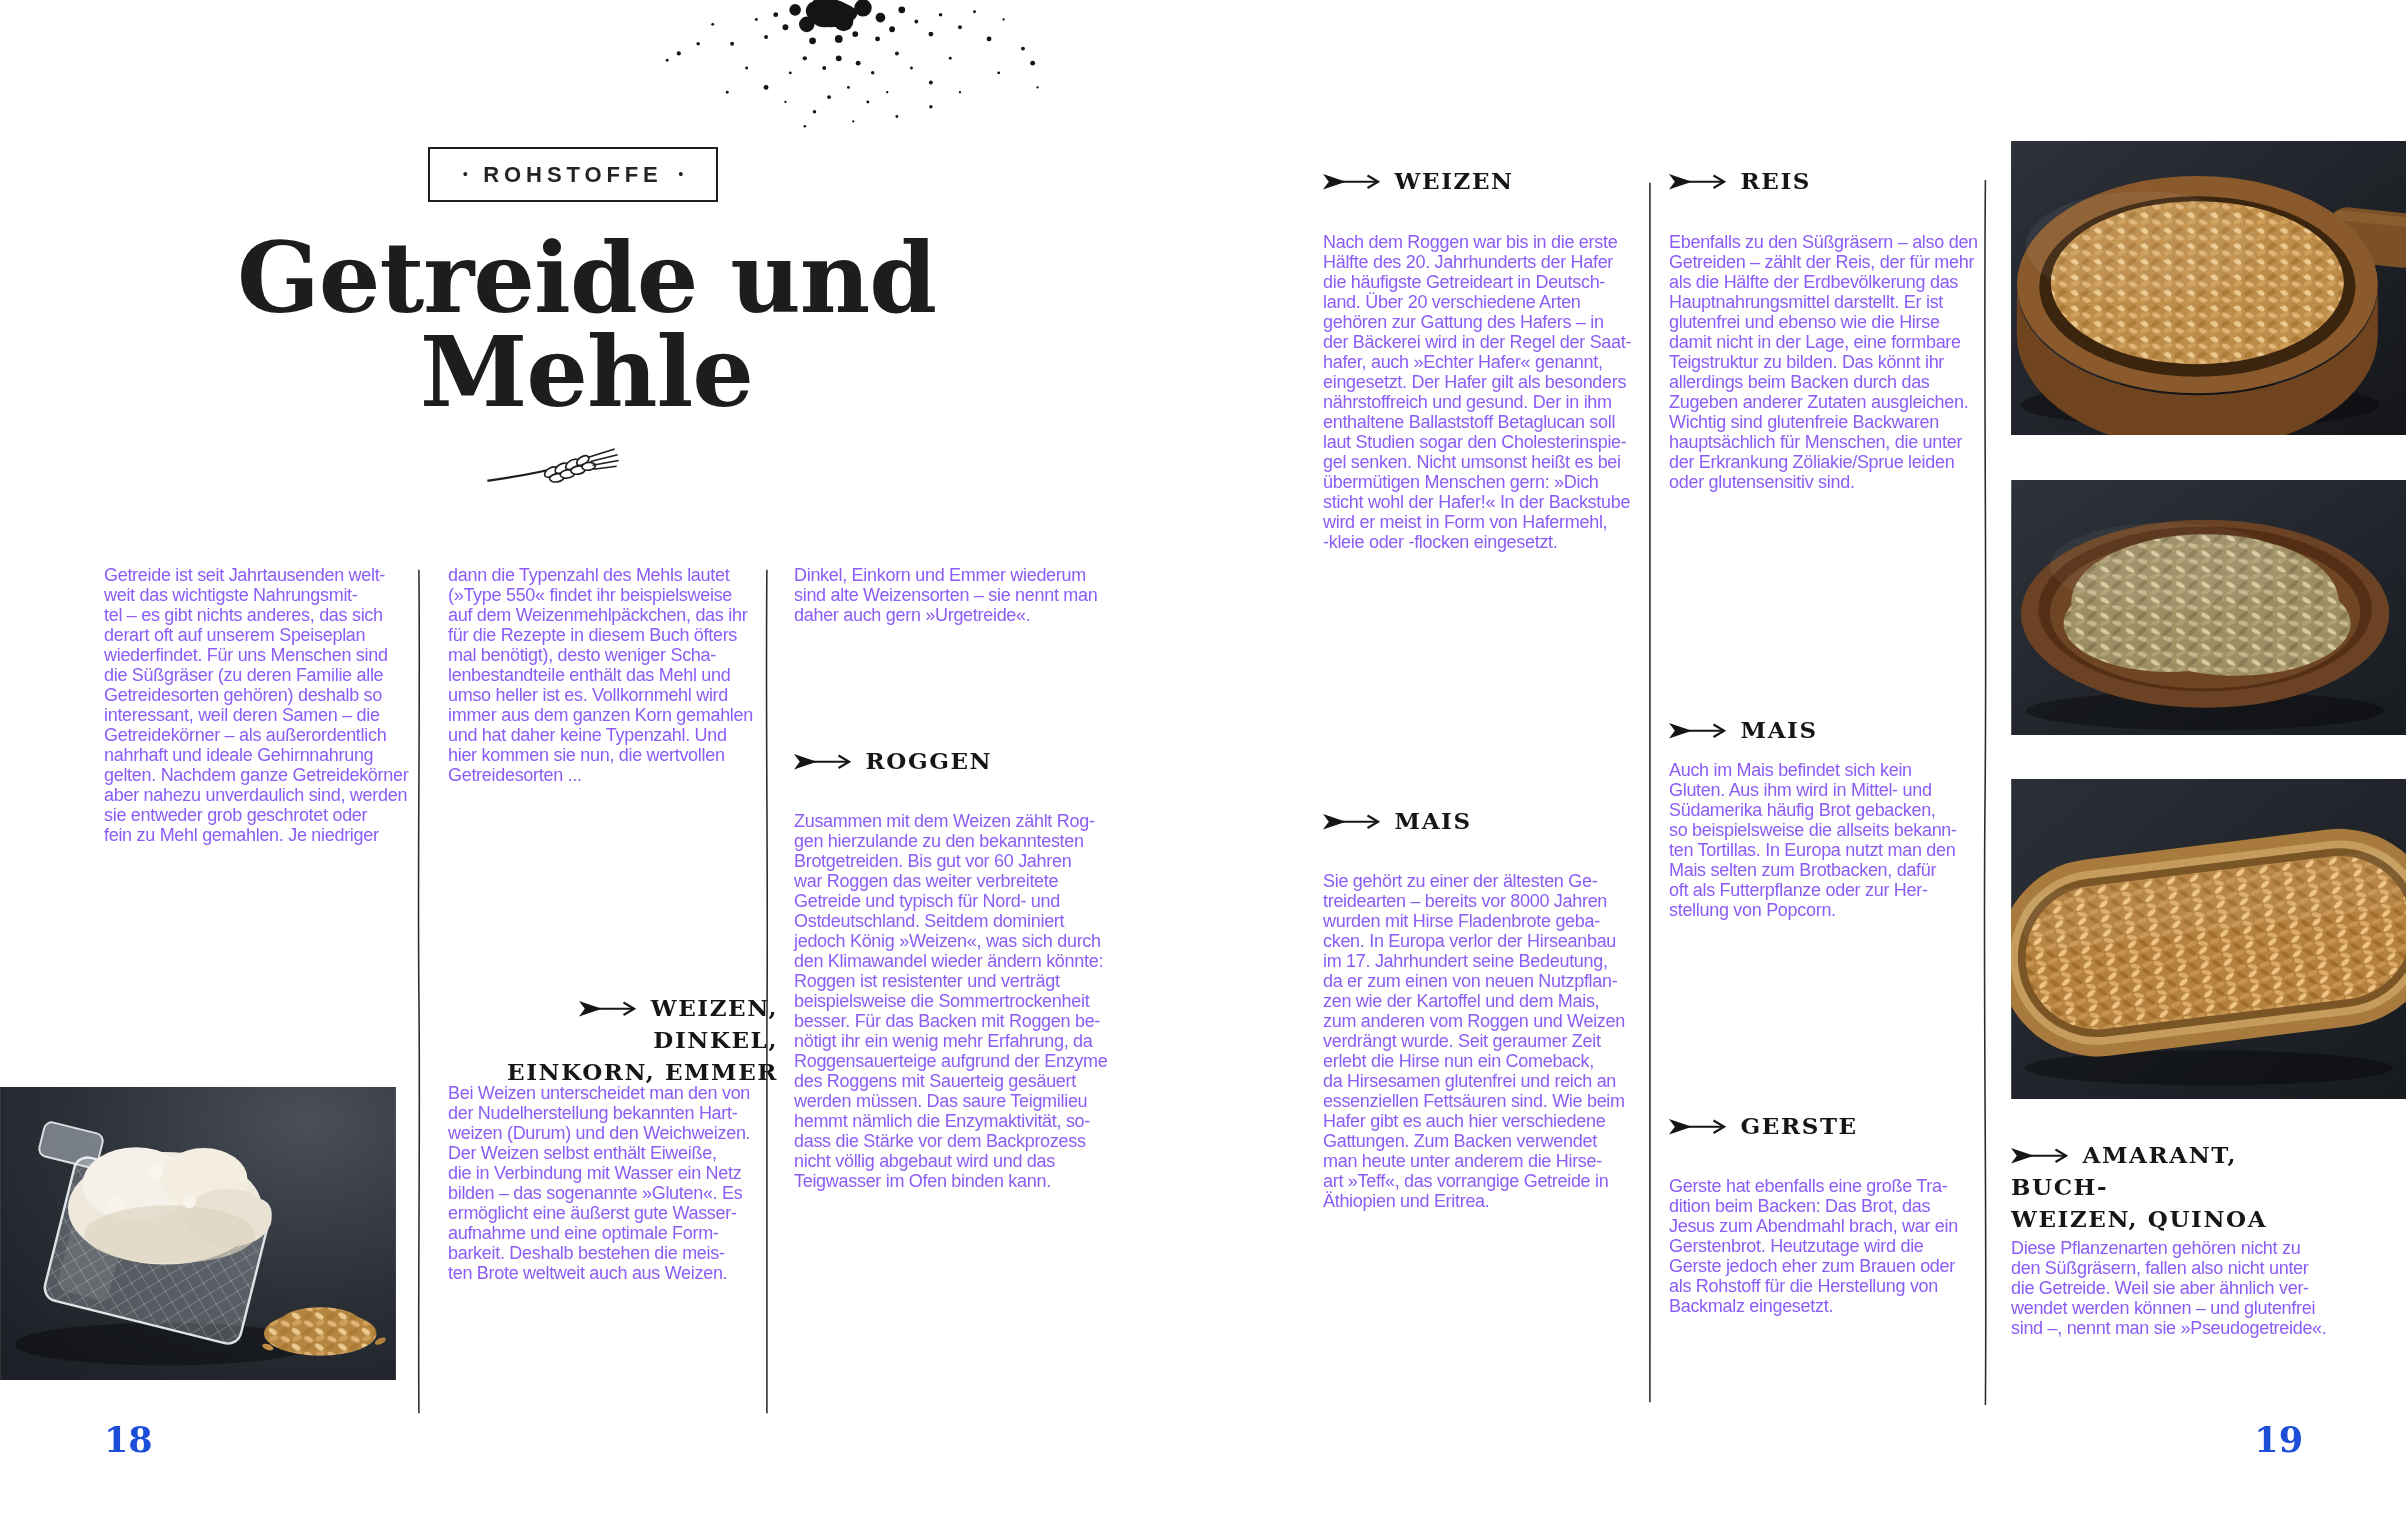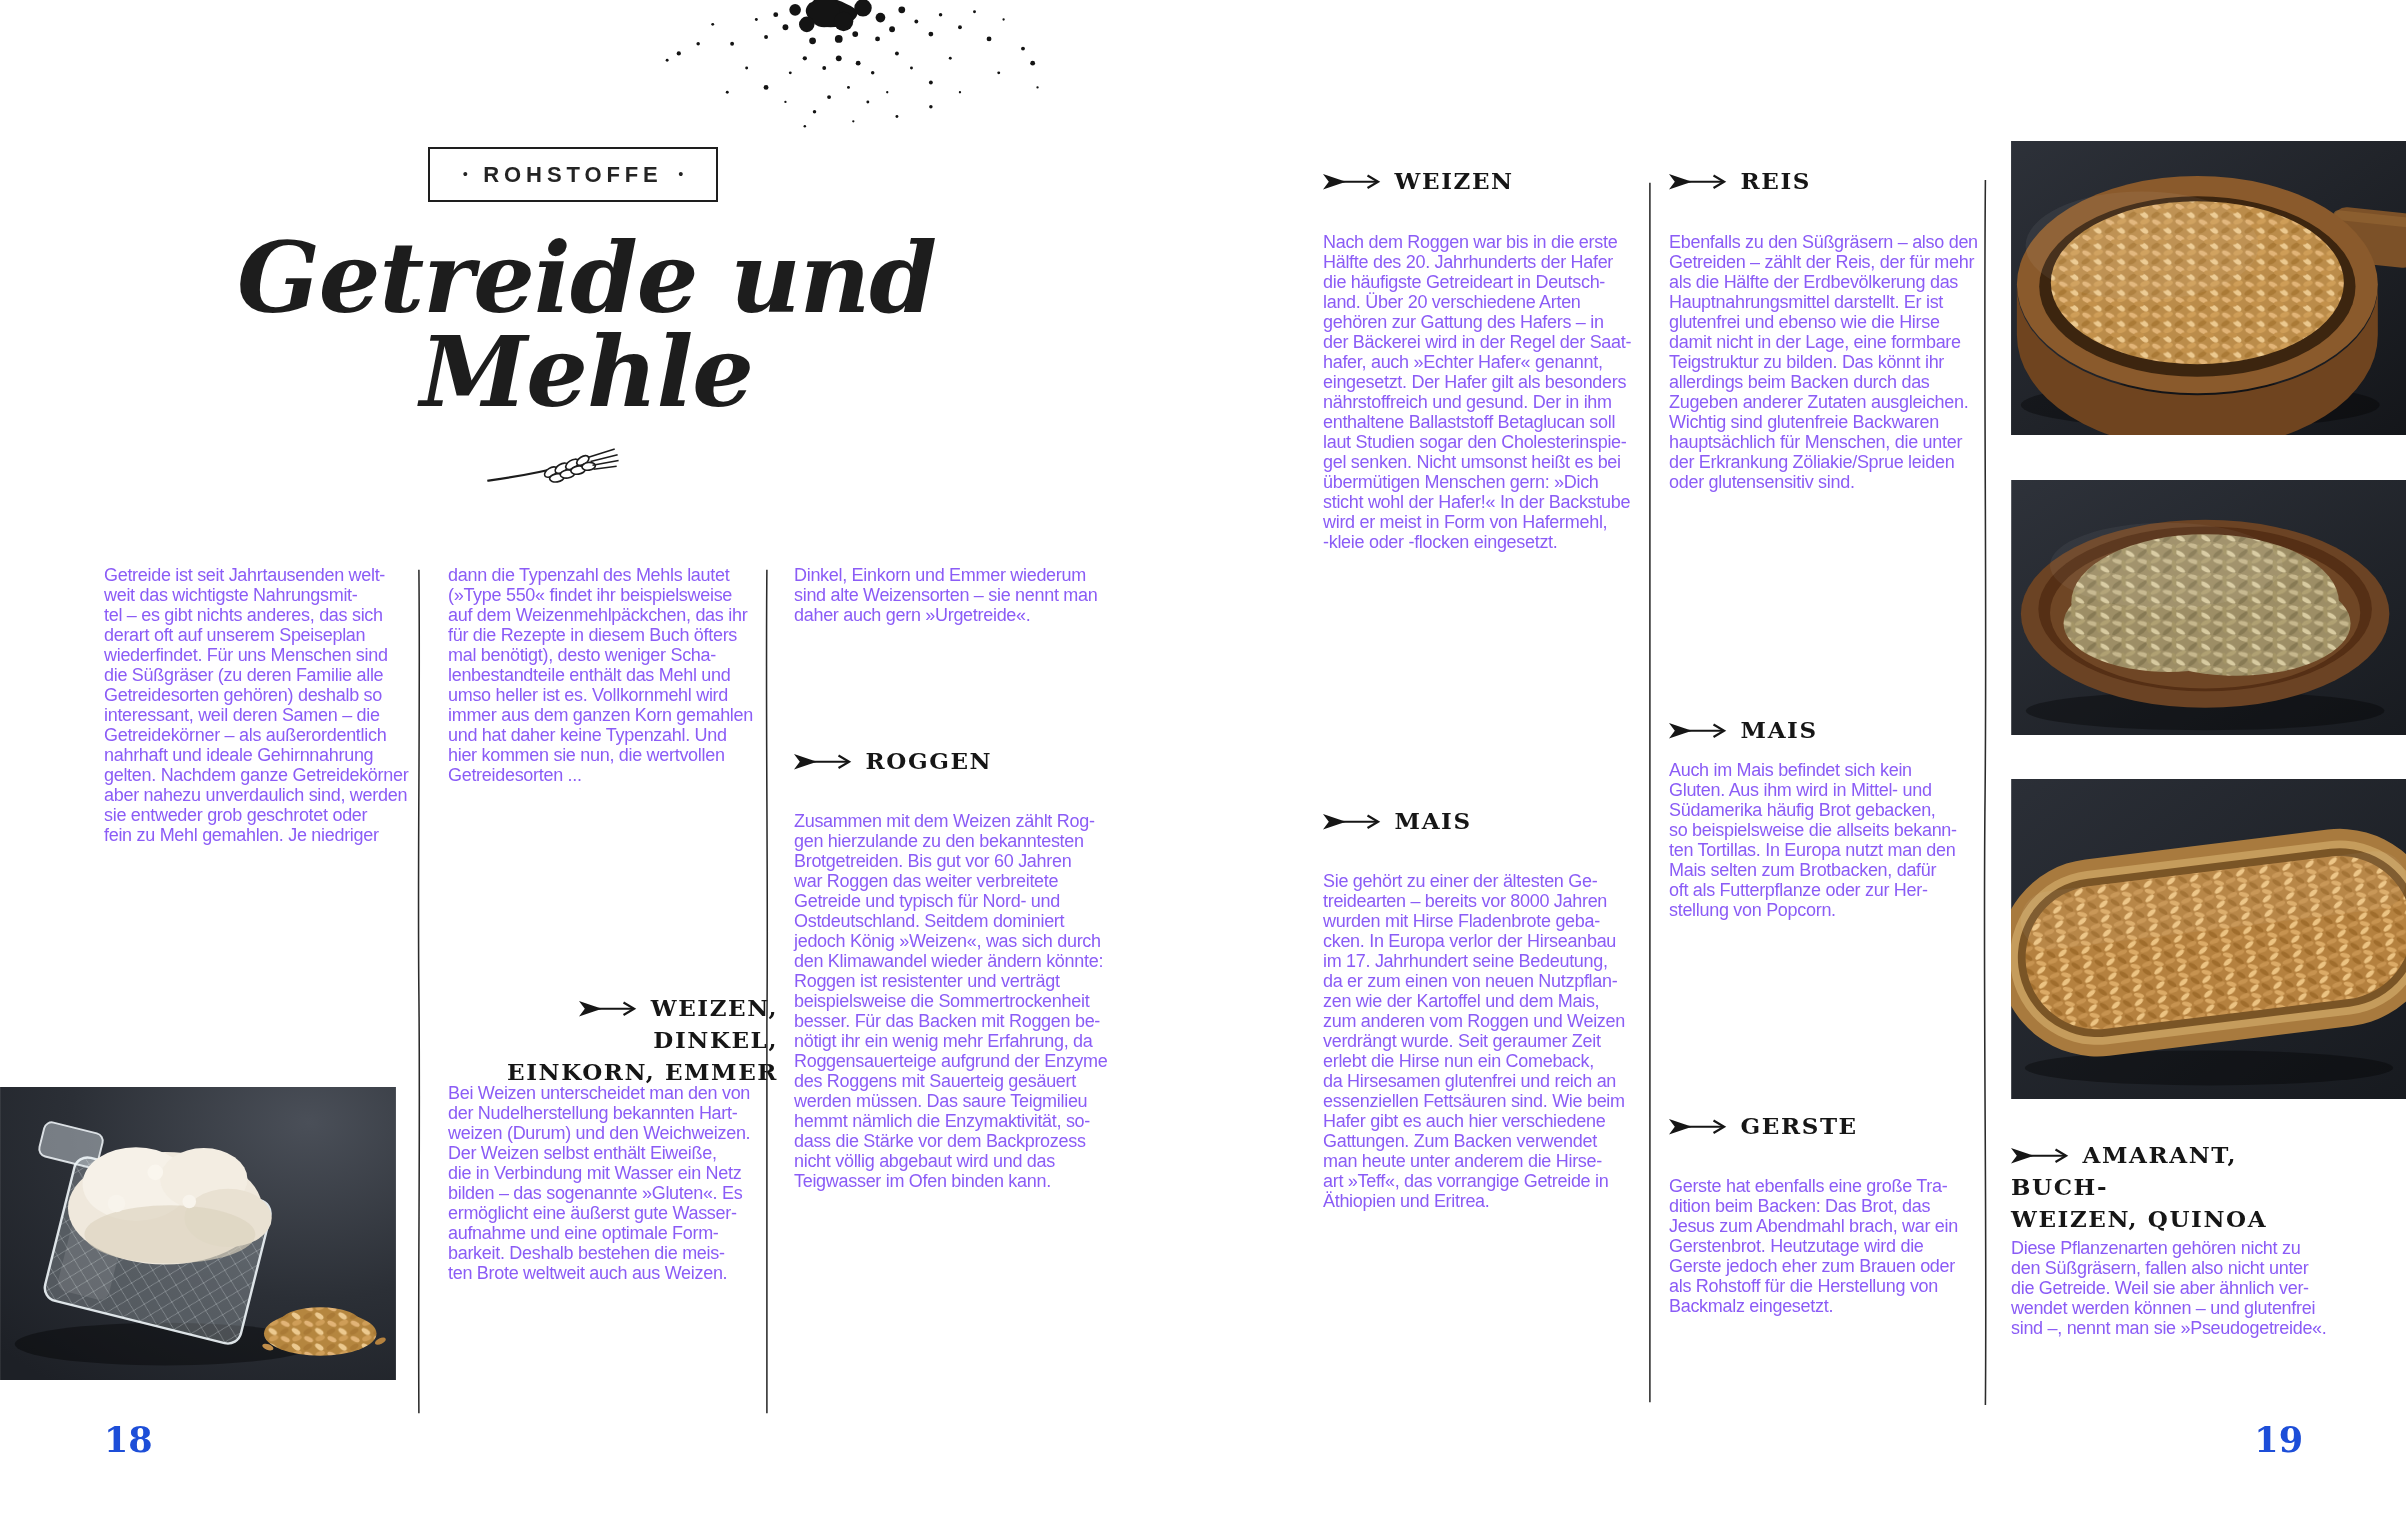--- a/index.html
+++ b/index.html
@@ -101,21 +101,21 @@
         <circle cx="170" cy="130" r="1.3"></circle>
     </g>
   </svg>
 
   <div class="badge">
     <span class="dot">•</span>
     <span class="lbl">ROHSTOFFE</span>
     <span class="dot">•</span>
   </div>
 
-  <h1 class="title" style="margin:0;font-style:italic;">Getreide und
+  <h1 class="title" style="margin:0;">Getreide und
 Mehle</h1>
 
   <svg class="photo" style="left:483px; top:446px; width:136px; height:56px;" viewBox="0 0 140 58">
     <path d="M4 36 C 32 32, 54 29, 78 22" fill="none" stroke="#1c1c1c" stroke-width="2.2"></path>
     <g fill="#ffffff" stroke="#1c1c1c" stroke-width="1.7">
       <ellipse cx="70" cy="27" rx="7.5" ry="4.2" transform="rotate(-32 70 27)"></ellipse>
       <ellipse cx="81" cy="23" rx="7.5" ry="4.2" transform="rotate(-32 81 23)"></ellipse>
       <ellipse cx="92" cy="19" rx="7.5" ry="4.2" transform="rotate(-32 92 19)"></ellipse>
       <ellipse cx="103" cy="15" rx="7" ry="4" transform="rotate(-32 103 15)"></ellipse>
       <ellipse cx="76" cy="33" rx="7.5" ry="4.2" transform="rotate(-8 76 33)"></ellipse>

